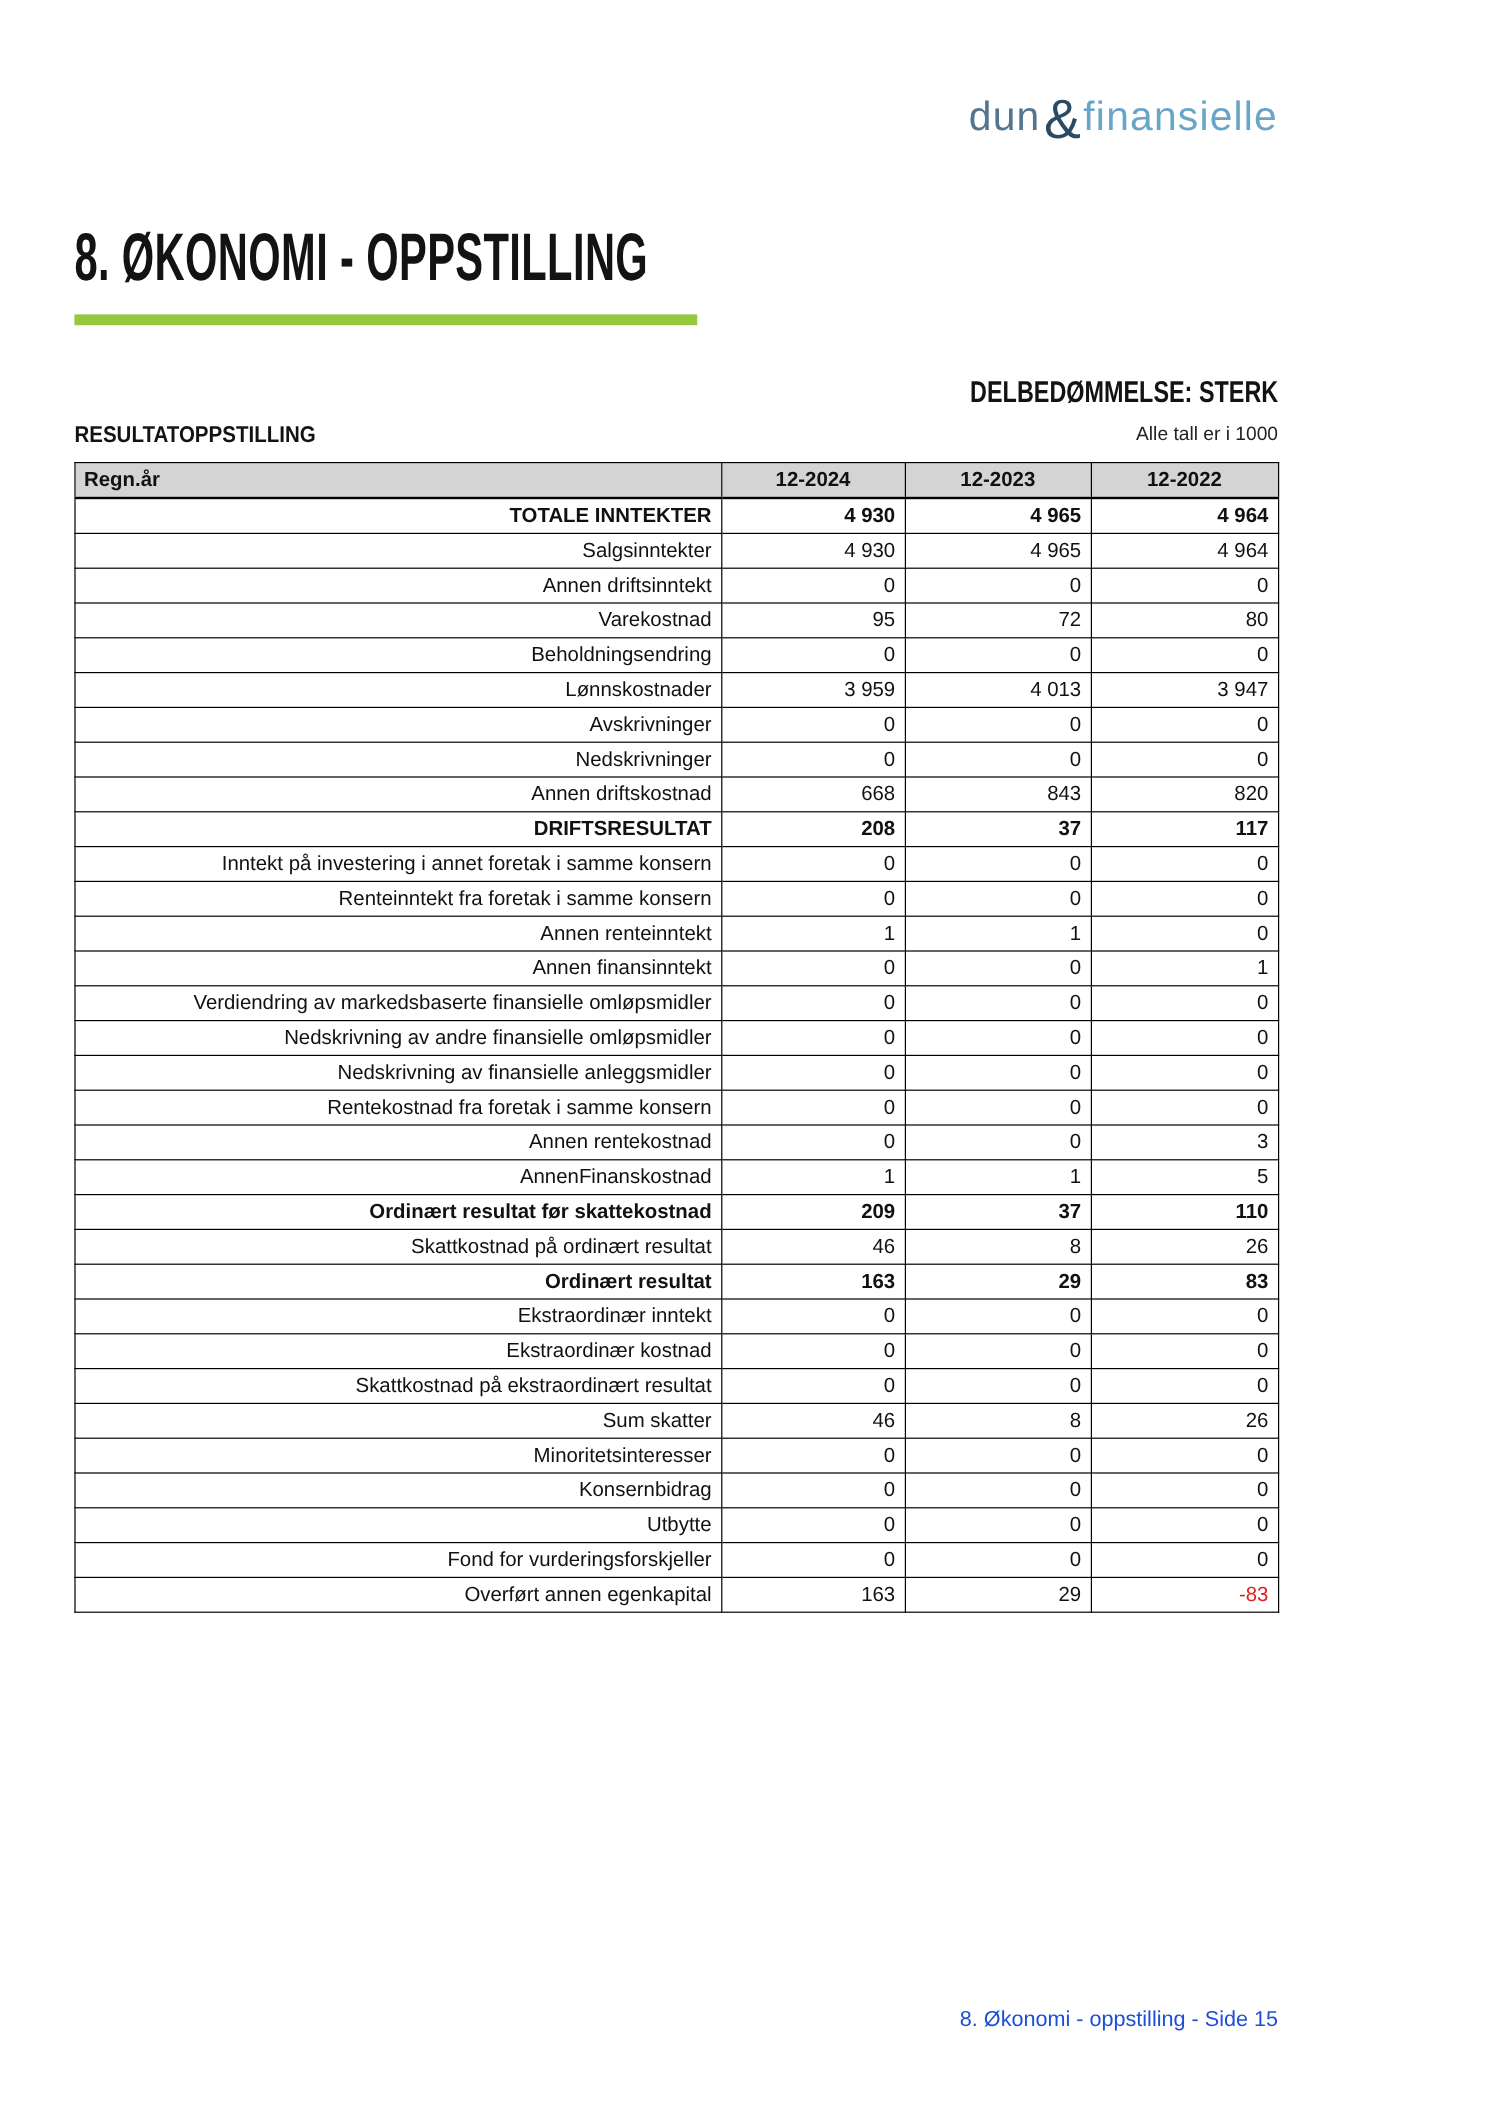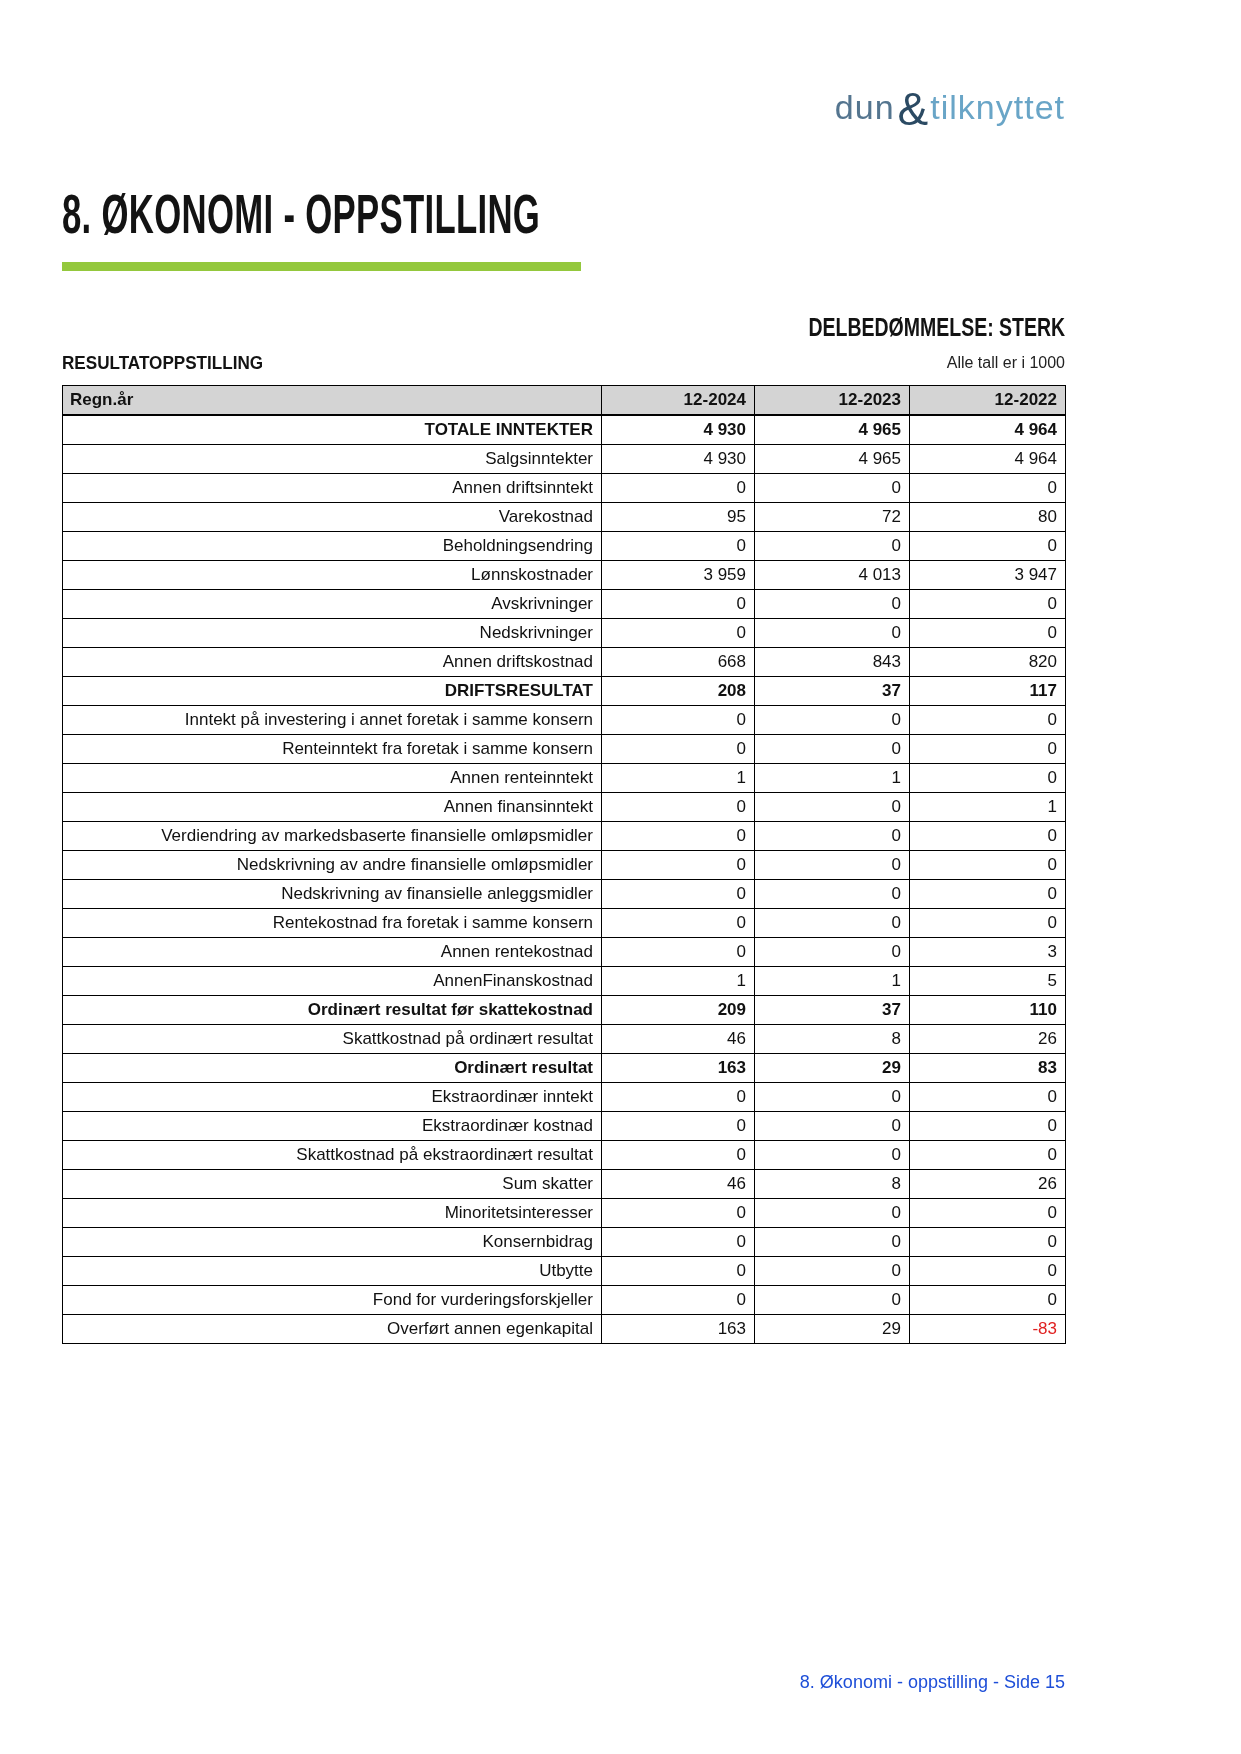--- a/index.html
+++ b/index.html
@@ -6,21 +6,21 @@
   .page{
     position:relative;
     width:1241px;height:1754px;
     background:#ffffff;
     font-family:"Liberation Sans", sans-serif;
     color:#111;
     overflow:hidden;
   }
   
   .logo{
-    position:absolute;top:84px;right:176px;
+    position:absolute;top:74px;right:176px;
     display:flex;align-items:center;
     font-family:"Liberation Sans", sans-serif;
     letter-spacing:1px;
     line-height:1;
   }
   .logo .part1{font-size:34px;color:#54758f;}
   .logo .amp{
     font-size:46px;color:#2b4a63;font-weight:400;
     margin:0 1px 0 3px;position:relative;top:2px;
   }
@@ -65,21 +65,21 @@
   col.c-y3{width:156px;}
   th,td{
     border:1.5px solid #000;
     height:28px;
     padding:0 8px 0 7px;
     overflow:hidden;white-space:nowrap;
     vertical-align:middle;
   }
   thead th{
     background:#d4d4d4;
-    font-weight:700;text-align:right;
+    font-weight:700;
     border-bottom:2px solid #000;
   }
   thead th:first-child{text-align:left;}
   td:first-child{text-align:right;}
   td.num{text-align:right;}
   tr.bold td{font-weight:700;}
   td.neg{color:#e02020;}
   
   .footer{
     position:absolute;right:176px;top:1672px;
@@ -87,21 +87,21 @@
   }
 </style>
 </head>
 <body>
 
 <div class="page">
 
   <div class="logo">
     <span class="part1">dun</span>
     <span class="amp">&amp;</span>
-    <span class="part2">tilknyttet</span>
+    <span class="part2">finansielle</span>
   </div>
 
   <h1 class="page-title" style="margin:0">8. ØKONOMI - OPPSTILLING</h1>
   <div class="accent-bar" style="background: rgb(148, 200, 61);"></div>
 
   <div class="assessment">DELBEDØMMELSE: STERK</div>
   <div class="section-label">RESULTATOPPSTILLING</div>
   <div class="units-note">Alle tall er i 1000</div>
 
   <div class="table-wrap">

